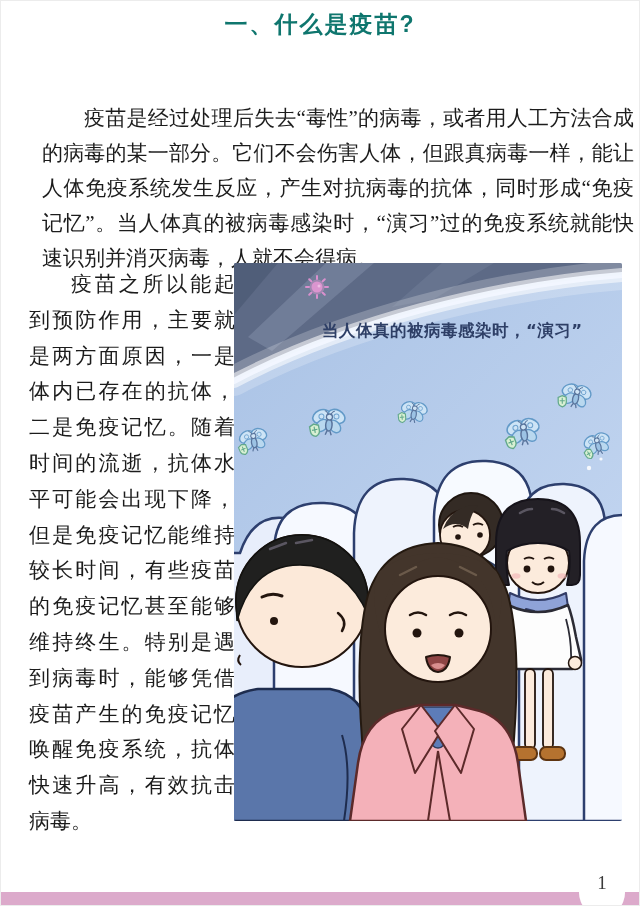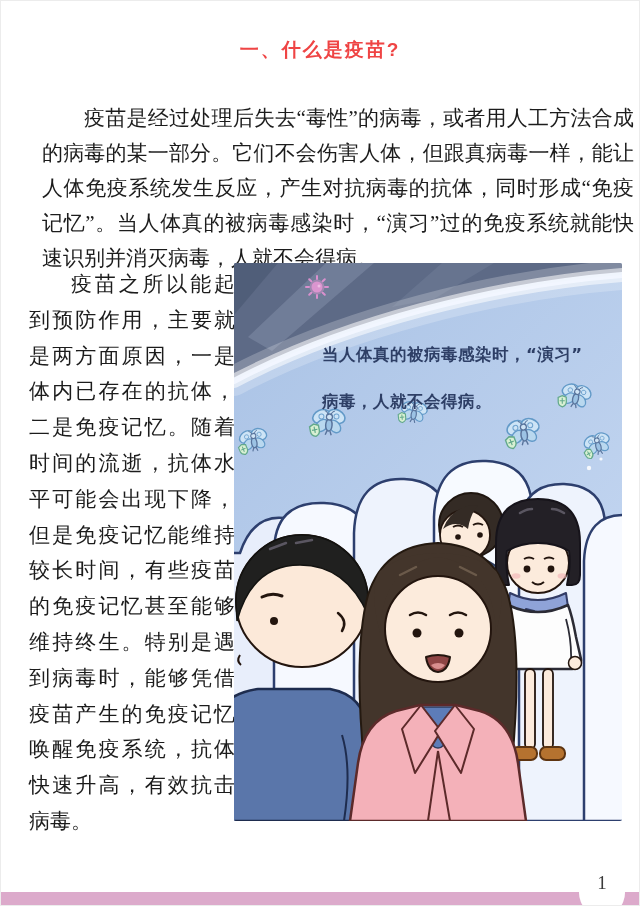--- a/index.html
+++ b/index.html
@@ -2,44 +2,44 @@
 <html><head>
 <meta charset="utf-8">
 <style>
   html,body{margin:0;padding:0;background:#ffffff;}
   .page{
     position:relative;width:640px;height:906px;background:#ffffff;
     overflow:hidden;border:1px solid #ececec;box-sizing:border-box;
     font-family:"Liberation Serif","DejaVu Serif",serif;color:#1c1c1c;
   }
   .title{
-    position:absolute;top:36px;left:0;width:100%;text-align:center;
+    position:absolute;top:8px;left:0;width:100%;text-align:center;
     font-family:"Liberation Sans","DejaVu Sans",sans-serif;
-    font-size:19px;font-weight:bold;letter-spacing:2px;color:#ef4444;margin:0;
+    font-size:23px;font-weight:bold;letter-spacing:2px;color:#0f766e;margin:0;
   }
   .intro{
     position:absolute;left:25px;top:84px;width:592px;margin:16px;
     font-size:21px;line-height:35px;text-align:justify;text-indent:2em;
   }
   .side{
     position:absolute;left:25px;top:263px;width:206px;margin:3px;
     font-size:21px;line-height:35.8px;text-align:justify;text-indent:2em;
   }
   .figure{
     position:absolute;left:233px;top:262px;width:388px;height:558px;margin:0;
     border-radius:2px;overflow:hidden;
   }
   .figure svg{display:block;}
   .caption{
     position:absolute;left:88px;top:56px;width:296px;
     font-family:"DejaVu Sans","Liberation Sans",sans-serif;
     font-size:16.5px;line-height:23px;font-weight:bold;color:#2e3f66;
     letter-spacing:0.5px;
   }
-  .caption span{display:block;margin-top:24px;}
+  .caption span{display:block;}
   .footer-bar{
     position:absolute;left:0;bottom:0;width:640px;height:13px;background:#dcaacb;
   }
   .page-badge{
     position:absolute;left:578px;top:869px;width:46px;height:46px;
     border-radius:50%;background:#ffffff;z-index:2;text-align:center;
   }
   .page-badge span{
     display:block;margin-top:2px;font-size:19px;color:#3a3a3a;
     font-family:"Liberation Serif","DejaVu Serif",serif;
@@ -181,21 +181,20 @@
         <path d="M116,558 L124,500 Q130,458 162,448 L186,442 H222 L246,448 Q278,458 284,500 L292,558 Z" fill="#f4b1b9" stroke="#5c2a2a" stroke-width="2.5" stroke-linejoin="round"></path>
         <path d="M187,444 L221,444 L210,482 Q204,488 198,482 Z" fill="#5d7cb8" stroke="#2c3c5e" stroke-width="1.5"></path>
         <path d="M187,442 L207,468 L181,510 L168,466 Z" fill="#f4b1b9" stroke="#5c2a2a" stroke-width="2" stroke-linejoin="round"></path>
         <path d="M221,442 L201,468 L227,510 L240,466 Z" fill="#f4b1b9" stroke="#5c2a2a" stroke-width="2" stroke-linejoin="round"></path>
         <path d="M204,488 L194,558 M204,488 L216,558" fill="none" stroke="#5c2a2a" stroke-width="2"></path>
       </g>
     </svg>
 
     <div class="caption">
       <span>当人体真的被病毒感染时，“演习”</span>
-      <span>病毒，人就不会得病。</span>
     </div>
   </figure>
 
   <div class="footer-bar"></div>
   <div class="page-badge">
     <span>1</span>
   </div>
 
 </div>
 

